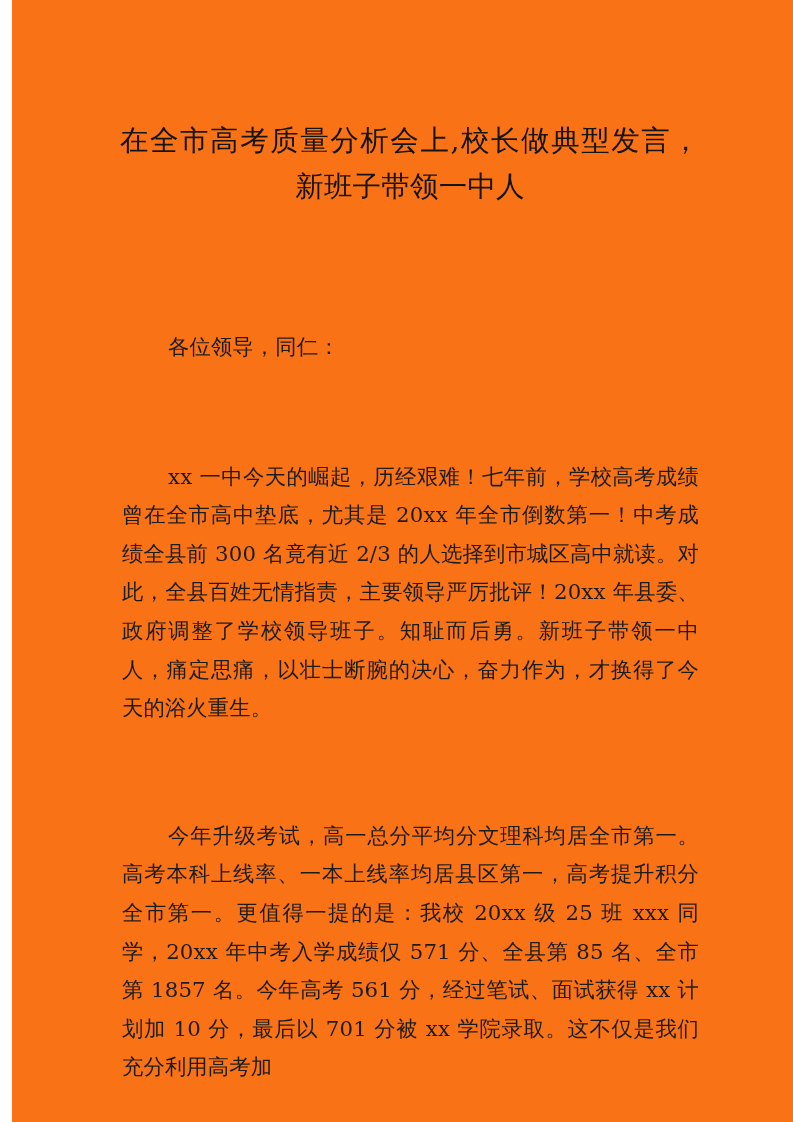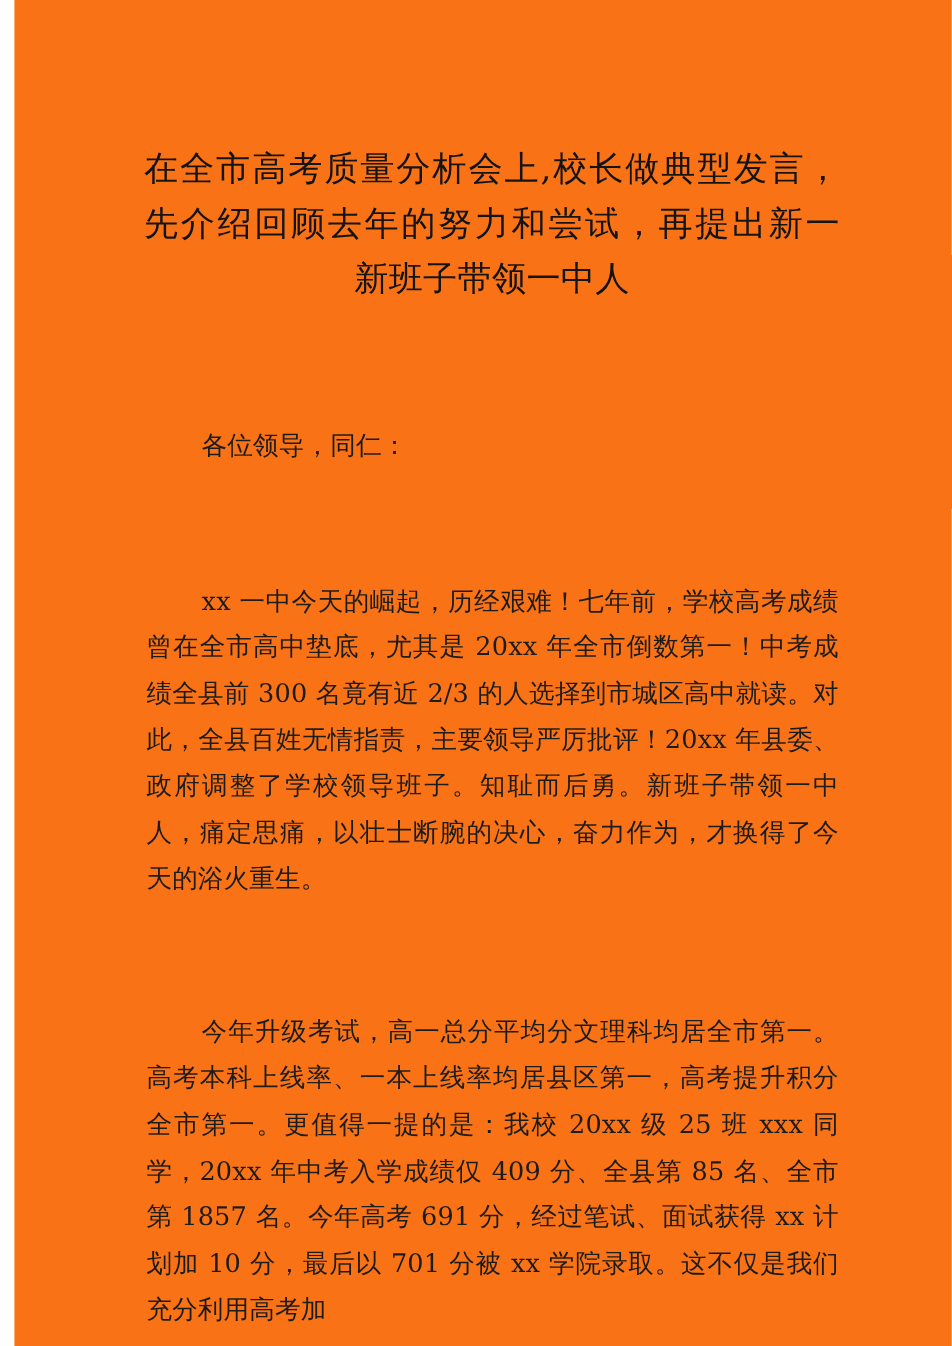--- a/index.html
+++ b/index.html
@@ -65,21 +65,20 @@
     color: #1c1c1c;
     text-align: justify;
     text-align-last: left;
     letter-spacing: 0.15px;
     font-weight: 400;
   }
 
   .para.salutation {
     text-indent: 46px;
     text-align: left;
-    margin-top: 25px;
   }
 
   .para.indent {
     text-indent: 46px;
     margin-top: 38px;
   }
 
   .para.justify-all {
     text-align: justify;
   }
@@ -87,31 +86,30 @@
   .spacer-lg { height: 53px; }
   .spacer-md { height: 51px; }
 </style>
 </head>
 <body>
 
 <div class="page">
 
   <div class="doc-title">
     <span class="tline justify">在全市高考质量分析会上,校长做典型发言，</span>
-    <span class="tline justify">先介绍回顾去年的努力和尝试，再提出新一</span>
     <span class="tline">新班子带领一中人</span>
   </div>
 
   <div class="doc-body">
 
     <p class="para salutation">各位领导，同仁：</p>
 
     <div class="spacer-lg"></div>
 
     <p class="para indent justify-all">xx 一中今天的崛起，历经艰难！七年前，学校高考成绩曾在全市高中垫底，尤其是 20xx 年全市倒数第一！中考成绩全县前 300 名竟有近 2/3 的人选择到市城区高中就读。对此，全县百姓无情指责，主要领导严厉批评！20xx 年县委、政府调整了学校领导班子。知耻而后勇。新班子带领一中人，痛定思痛，以壮士断腕的决心，奋力作为，才换得了今天的浴火重生。</p>
 
     <div class="spacer-md"></div>
 
-    <p class="para indent justify-all">今年升级考试，高一总分平均分文理科均居全市第一。高考本科上线率、一本上线率均居县区第一，高考提升积分全市第一。更值得一提的是：我校 20xx 级 25 班 xxx 同学，20xx 年中考入学成绩仅 409 分、全县第 85 名、全市第 1857 名。今年高考 691 分，经过笔试、面试获得 xx 计划加 10 分，最后以 701 分被 xx 学院录取。这不仅是我们充分利用高考加</p>
+    <p class="para indent justify-all">今年升级考试，高一总分平均分文理科均居全市第一。高考本科上线率、一本上线率均居县区第一，高考提升积分全市第一。更值得一提的是：我校 20xx 级 25 班 xxx 同学，20xx 年中考入学成绩仅 571 分、全县第 85 名、全市第 1857 名。今年高考 561 分，经过笔试、面试获得 xx 计划加 10 分，最后以 701 分被 xx 学院录取。这不仅是我们充分利用高考加</p>
 
   </div>
 
 </div>
 
 </body></html>

